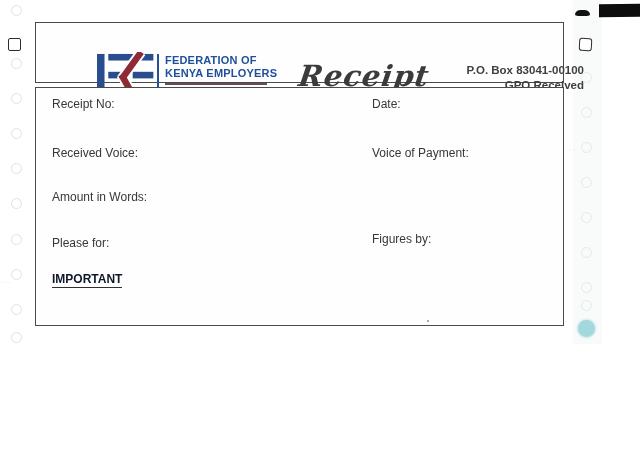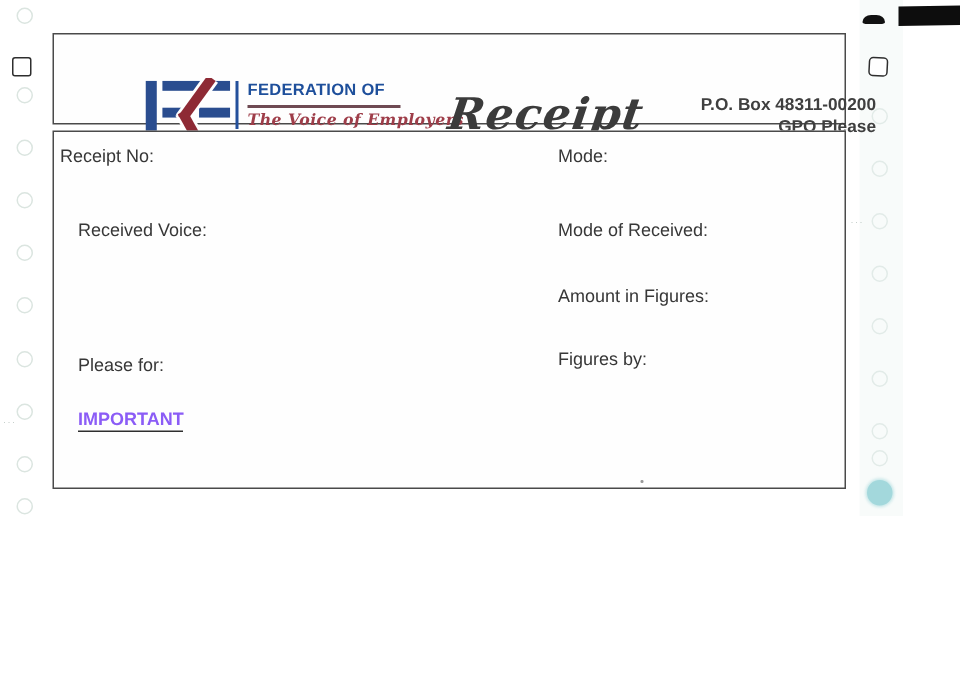--- a/index.html
+++ b/index.html
@@ -23,21 +23,21 @@
   #receipt-title{
     position:absolute;left:263px;top:36px;
     font-family:"DejaVu Serif",serif;font-style:italic;font-weight:bold;
     font-size:29px;color:#3b3b3b;transform:skewX(-8deg);letter-spacing:1px;
   }
   #address{position:absolute;left:390px;top:40px;width:158px;text-align:right;
     font-size:11.5px;font-weight:bold;color:#3f3f3f;line-height:15px;}
 
   
   .lbl{position:absolute;font-size:12px;color:#373737;white-space:nowrap;}
-  #notice-heading{position:absolute;left:52px;top:272px;font-size:12px;font-weight:bold;color:#8b5cf6;border-bottom:1.3px solid #2f2f2f;padding-bottom:1px;}
+  #notice-heading{position:absolute;left:52px;top:272px;font-size:12px;font-weight:bold;color:#0f172a;border-bottom:1.3px solid #2f2f2f;padding-bottom:1px;}
   #notice-text{position:absolute;left:52px;top:290px;font-size:12px;color:#373737;}
 
   
   .hole{position:absolute;width:11px;height:11px;border:1.5px solid #dbe5e0;border-radius:50%;box-sizing:border-box;background:transparent;}
   .hole.r{border-color:#e2ebe8;}
   .punch-square{position:absolute;width:13px;height:13px;border:1.7px solid #2e2e2e;border-radius:2px;box-sizing:border-box;background:#fff;}
   #right-strip{position:absolute;left:573px;top:0;width:29px;height:348px;background:#f3f7f6;opacity:.55;}
   #top-black-bar{position:absolute;left:599px;top:4px;width:41px;height:13px;background:#0d0d0d;transform:skewY(-1deg);}
   #top-black-dome{position:absolute;left:575px;top:10px;width:15px;height:6px;background:#111;border-radius:50% 50% 30% 30%/100% 100% 30% 30%;}
   #teal-dot{position:absolute;left:578px;top:320px;width:17px;height:17px;border-radius:50%;background:#a3d8dc;box-shadow:0 0 2px 1px rgba(163,216,220,.6);}
@@ -64,39 +64,40 @@
 
       <line x1="47" y1="-1" x2="26" y2="28" stroke="#ffffff" stroke-width="11"></line>
       <line x1="26" y1="23" x2="41" y2="50" stroke="#ffffff" stroke-width="11"></line>
 
       <line x1="47" y1="-1" x2="26" y2="28" stroke="#8e2a35" stroke-width="7"></line>
       <line x1="26" y1="23" x2="41" y2="50" stroke="#8e2a35" stroke-width="7"></line>
     </svg>
 
     <div id="logo-text">
       <div class="org-line">FEDERATION OF</div>
+      <div class="org-line">KENYA EMPLOYERS</div>
       <div id="logo-divider"></div>
       <div class="tagline">The Voice of Employers</div>
     </div>
 
     <div id="receipt-title">Receipt</div>
 
     <div id="address">
-      <div>P.O. Box 48311-00200</div>
-      <div>GPO Please</div>
+      <div>P.O. Box 83041-00100</div>
+      <div>GPO Received</div>
     </div>
   </div>
 
   <div class="box" id="body-box"></div>
 
-  <div class="lbl" style="left:40px;top:97px">Receipt No:</div>
-  <div class="lbl" style="left:372px;top:97px">Mode:</div>
+  <div class="lbl" style="left:52px;top:97px">Receipt No:</div>
+  <div class="lbl" style="left:372px;top:97px">Date:</div>
   <div class="lbl" style="left:52px;top:146px">Received Voice:</div>
-  <div class="lbl" style="left:372px;top:146px">Mode of Received:</div>
-  <div class="lbl" style="left:372px;top:190px">Amount in Figures:</div>
+  <div class="lbl" style="left:372px;top:146px">Voice of Payment:</div>
+  <div class="lbl" style="left:52px;top:190px">Amount in Words:</div>
   <div class="lbl" style="left:52px;top:236px">Please for:</div>
   <div class="lbl" style="left:372px;top:232px">Figures by:</div>
 
   <div id="notice-heading">IMPORTANT</div>
 
   <div class="hole" style="left:11px;top:5px"></div>
   <div class="punch-square" style="left:8px;top:38px"></div>
   <div class="hole" style="left:11px;top:58px"></div>
   <div class="hole" style="left:11px;top:93px"></div>
   <div class="hole" style="left:11px;top:128px"></div>

